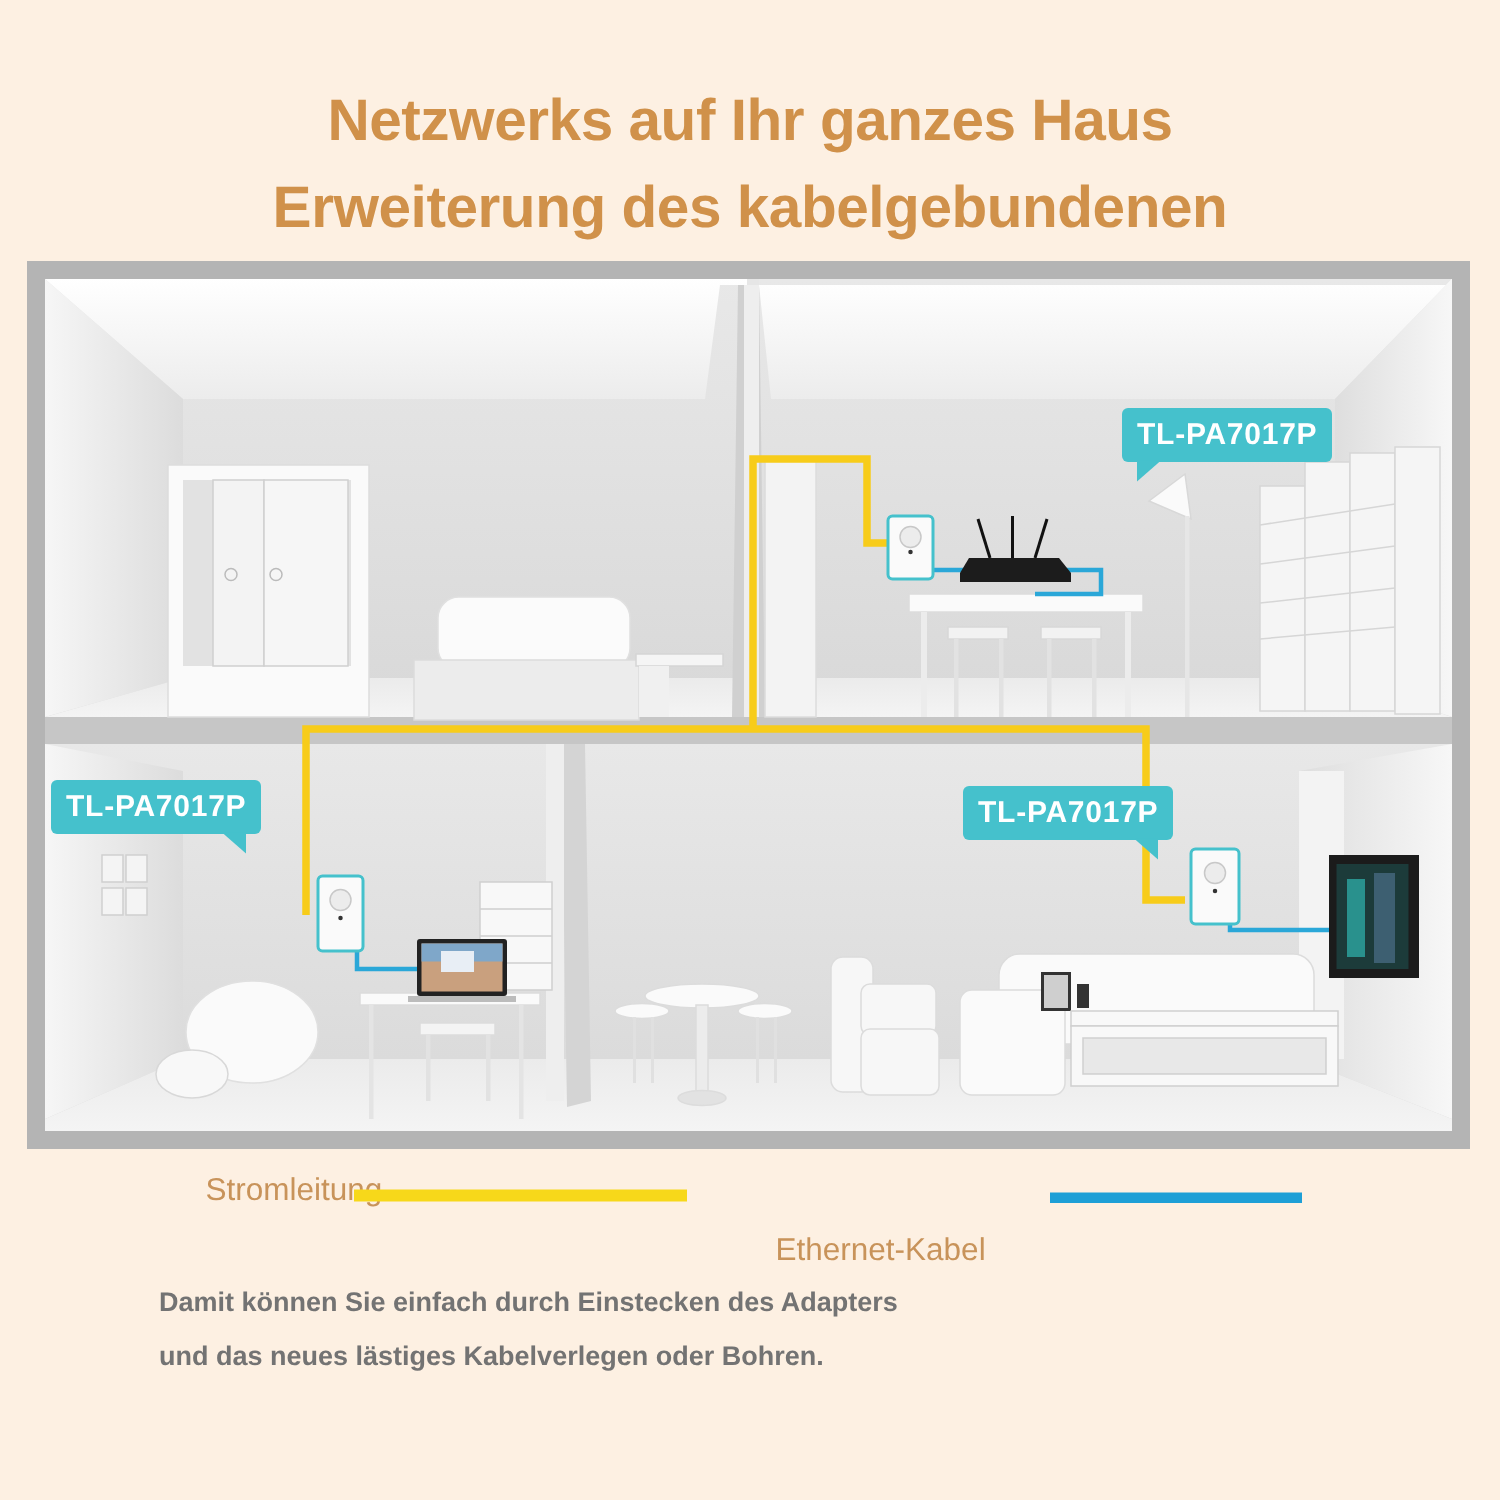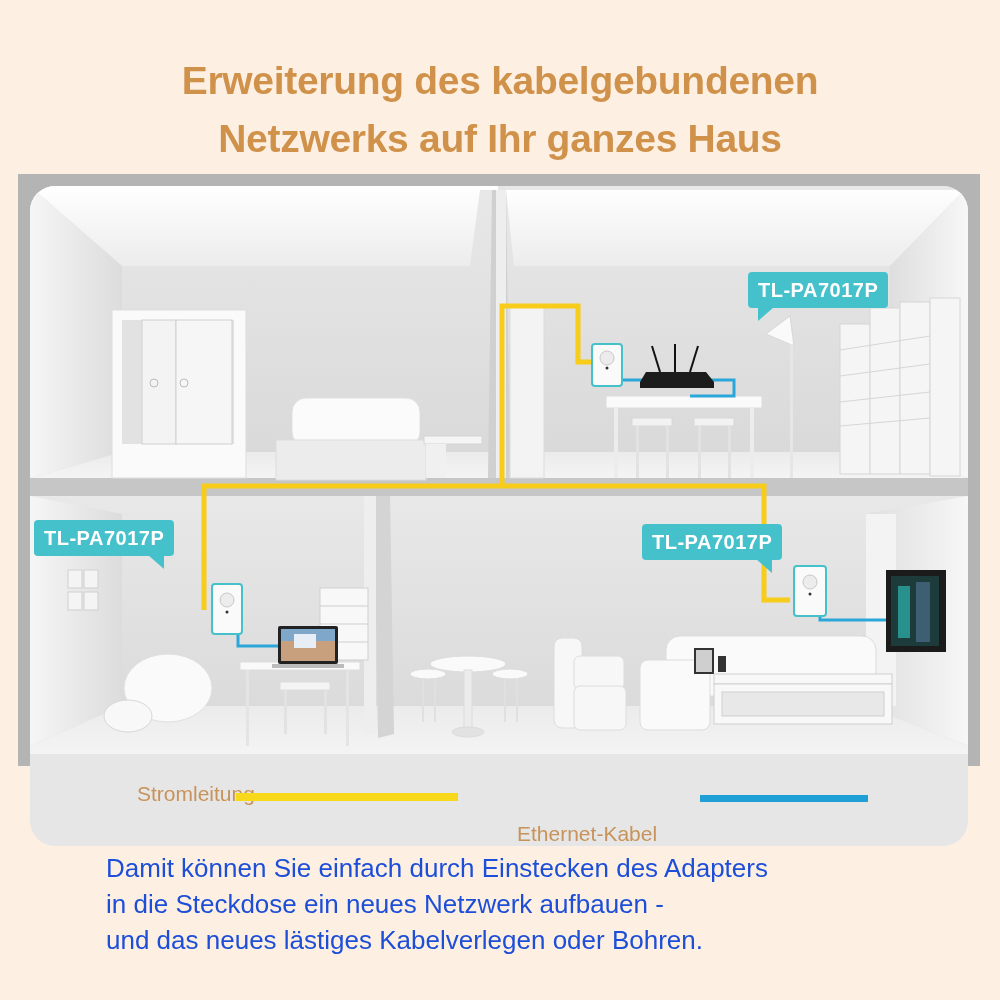--- a/index.html
+++ b/index.html
@@ -1,35 +1,35 @@
 <!DOCTYPE html>
 <html><head>
 <meta charset="utf-8">
 <style>
   html, body { margin:0; padding:0; }
   body { width:1000px; height:1000px; background:#fdf0e2; position:relative; overflow:hidden; font-family:"Liberation Sans", sans-serif; }
   .title { position:absolute; left:0; width:1000px; top:52px; text-align:center; color:#d0914a; font-weight:bold; font-size:39px; line-height:58px; letter-spacing:-0.3px; }
   .house { position:absolute; left:18px; top:174px; width:962px; height:592px; background:#b4b4b4; }
-  .house-inner { position:absolute; left:12px; top:12px; width:938px; height:660px; background:#e6e6e6; overflow:hidden;border-radius:25px; }
+  .house-inner { position:absolute; left:12px; top:12px; width:938px; height:568px; background:#e6e6e6; overflow:hidden; }
   .scene { position:absolute; left:0; top:0; }
   .badge { position:absolute; background:#45c1cc; color:#fff; font-weight:bold; font-size:20px; border-radius:4px; padding:0 10px; height:36px; line-height:36px; letter-spacing:0.5px; }
   .badge::after { content:""; position:absolute; bottom:-13px; width:0; height:0; border-top:14px solid #45c1cc; }
   .badge.tail-left::after { left:10px; border-right:16px solid transparent; }
   .badge.tail-right::after { right:10px; border-left:16px solid transparent; }
   .legend-label { position:absolute; font-size:21px; color:#c8935a; }
   .legend-line { position:absolute; height:8px; }
-  .desc { position:absolute; left:106px; top:850px; width:820px; font-size:26px; line-height:36px; color:#1d4ed8; }
+  .desc { position:absolute; left:106px; top:850px; width:820px; font-size:18px; line-height:36px; color:#737373;font-weight:bold; }
   .desc div { white-space:nowrap; }
 </style>
 </head>
 <body>
 
 <div class="title">
+  <div>Netzwerks auf Ihr ganzes Haus</div>
   <div>Erweiterung des kabelgebundenen</div>
-  <div>Netzwerks auf Ihr ganzes Haus</div>
 </div>
 
 <div class="house">
   <div class="house-inner">
     <svg class="scene" width="938" height="568" viewBox="0 0 938 568">
       <defs>
         <linearGradient id="wallL" x1="0" x2="1">
             <stop offset="0" stop-color="#f6f6f6"></stop>
             <stop offset="1" stop-color="#dcdcdc"></stop>
           </linearGradient>
@@ -247,15 +247,14 @@
 
 <div>
   <span class="legend-label" style="left:137px; top:782px;">Stromleitung</span>
   <div class="legend-line" style="left:236px; top:793px; width:222px; background:#f7d81a;"></div>
   <span class="legend-label" style="left:517px; top:786px;margin-top:36px;">Ethernet-Kabel</span>
   <div class="legend-line" style="left:700px; top:795px; width:168px; height:7px; background:#1e9fd6;"></div>
 </div>
 
 <div class="desc">
   <div>Damit können Sie einfach durch Einstecken des Adapters</div>
-  <div>in die Steckdose ein neues Netzwerk aufbauen -</div>
   <div>und das neues lästiges Kabelverlegen oder Bohren.</div>
 </div>
 
 </body></html>

